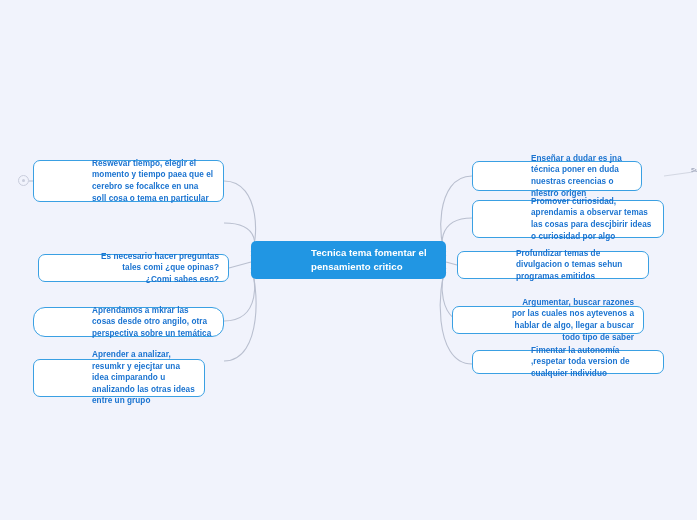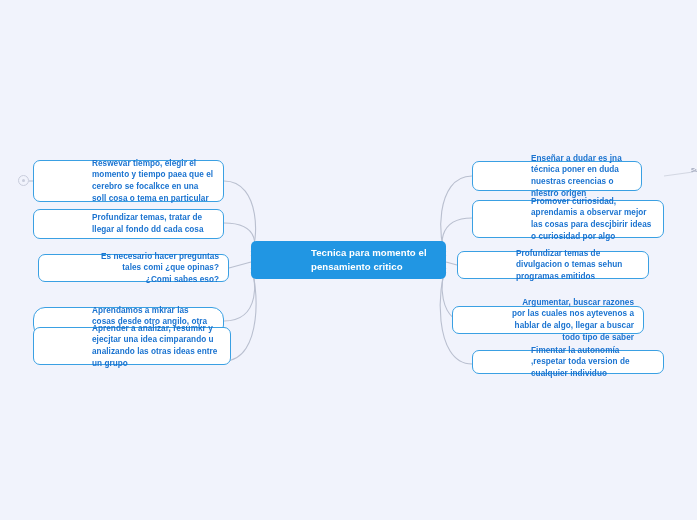--- a/index.html
+++ b/index.html
@@ -109,46 +109,43 @@
 
   <div class="toggle" style="left:18px; top:175px;"></div>
   <svg style="position:absolute;left:29px;top:180px" width="11" height="3">
     <line x1="0" y1="1" x2="11" y2="1" stroke="#b9bfcf" stroke-width="1.1"></line>
   </svg>
 
   <div class="node" style="left:33px; top:160px; width:191px; height:42px;">
     <span>Reswevar tiempo, elegir el momento y tiempo paea que el cerebro se focalkce en una soll cosa o tema en particular</span>
   </div>
 
-  <div class="node" style="left:33px; top:209px; width:191px; height:30px;">
-    <span>Profundizar temas, tratar de llegar al fondo dd cada cosa</span>
-  </div>
 
   <div class="node" style="left:38px; top:254px; width:191px; height:28px;text-align:right;">
     <span>Es necesario hacer preguntas tales comi ¿que opinas? ¿Comi sabes eso?</span>
   </div>
 
   <div class="node" style="left:33px; top:307px; width:191px; height:30px;border-radius:12px;">
     <span>Aprendamos a mkrar las cosas desde otro angilo, otra perspectiva sobre un temática</span>
   </div>
 
-  <div class="node" style="left:33px; top:327px; width:198px; height:38px;">
+  <div class="node" style="left:33px; top:359px; width:172px; height:38px;">
     <span>Aprender a analizar, resumkr y ejecjtar una idea cimparando u analizando las otras ideas entre un grupo</span>
   </div>
 
   <div class="node central" style="left:251px; top:241px; width:195px; height:38px;">
-    <span>Tecnica para momento el pensamiento critico</span>
+    <span>Tecnica tema fomentar el pensamiento critico</span>
   </div>
 
   <div class="node" style="left:472px; top:161px; width:170px; height:30px;">
     <span>Enseñar a dudar es jna técnica poner en duda nuestras creencias o nlestro origen</span>
   </div>
 
   <div class="node" style="left:472px; top:200px; width:192px; height:38px;">
-    <span>Promover curiosidad, aprendamis a observar mejor las cosas para descjbirir ideas o curiosidad por algo</span>
+    <span>Promover curiosidad, aprendamis a observar temas las cosas para descjbirir ideas o curiosidad por algo</span>
   </div>
 
   <div class="node" style="left:457px; top:251px; width:192px; height:28px;">
     <span>Profundizar temas de divulgacion o temas sehun programas emitidos</span>
   </div>
 
   <div class="node" style="left:452px; top:306px; width:192px; height:28px;text-align:right;">
     <span>Argumentar, buscar razones por las cuales nos aytevenos a hablar de algo, llegar a buscar todo tipo de saber</span>
   </div>
 

